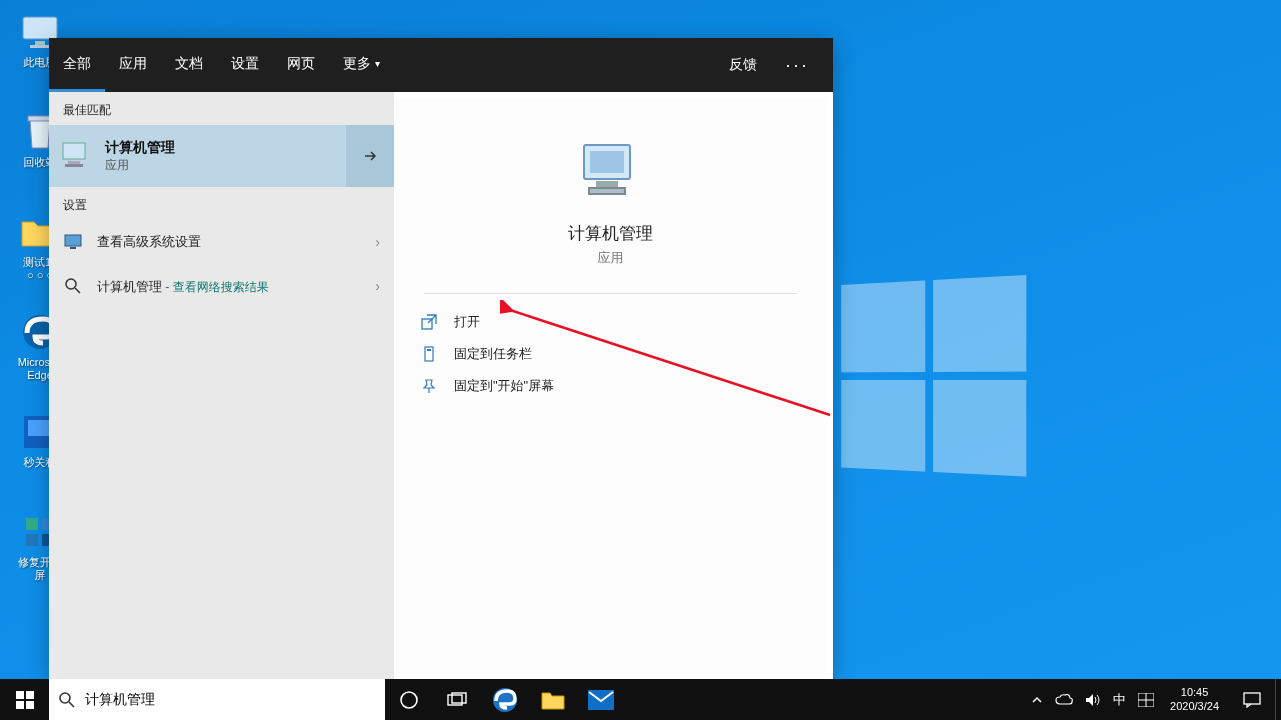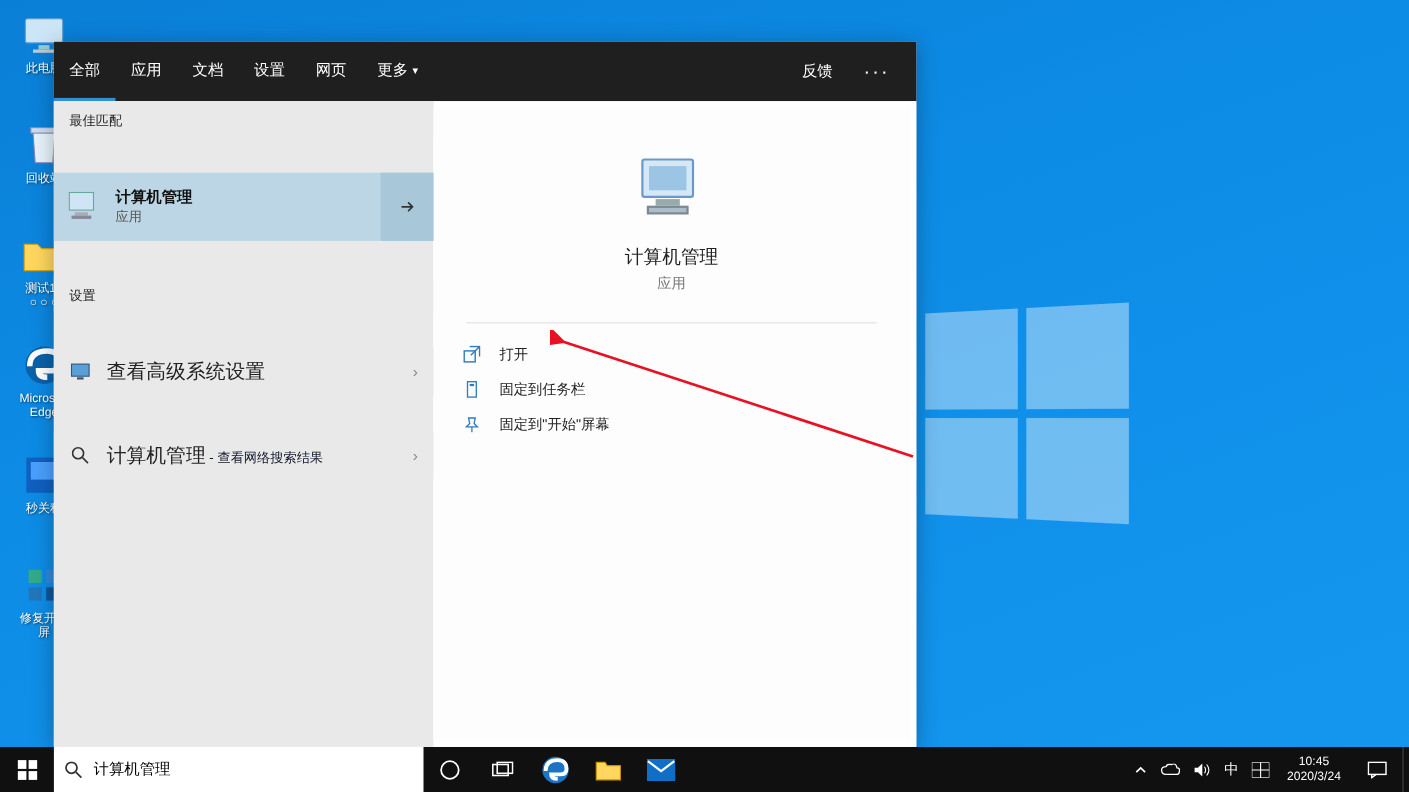--- a/index.html
+++ b/index.html
@@ -24,32 +24,32 @@
 .search-panel { position: absolute; left: 49px; top: 38px; width: 784px; height: 641px; background: #f5f5f5; display: flex; flex-direction: column; box-shadow: 0 4px 20px rgba(0,0,0,0.3); }
 .search-tabs { height: 54px; background: #1f1f1f; display: flex; align-items: stretch; padding: 0 10px 0 0; }
 .search-tabs .tab { color: #fff; font-size: 14px; padding: 0 14px; display: flex; align-items: center; cursor: pointer; border-bottom: 3px solid transparent; }
 .search-tabs .tab.active { border-bottom-color: #2f8fd7; }
 .search-tabs .spacer { flex: 1; }
 .search-tabs .tab .caret { margin-left: 4px; font-size: 10px; }
 .search-tabs .dots { color: #fff; padding: 0 14px; display: flex; align-items: center; font-size: 18px; cursor: pointer; letter-spacing: 2px; }
 .search-tabs .fb { color: #fff; padding: 0 14px; display: flex; align-items: center; font-size: 14px; cursor: pointer; }
 
 .search-body { flex: 1; display: flex; background: #fff; }
-.left-col { width: 345px; background: #e9e9e9; display: flex; flex-direction: column; gap: 32px; }
+.left-col { width: 345px; background: #e9e9e9; display: flex; flex-direction: column; }
 .left-col .sect-hdr { font-size: 12px; color: #222; padding: 10px 14px 6px; background: #e9e9e9; }
 .best-match { display: flex; align-items: center; background: #bcd6e5; height: 62px; padding: 0 12px; position: relative; cursor: pointer; }
 .best-match .bm-ico { width: 32px; height: 32px; margin-right: 12px; display:flex;align-items:center;justify-content:center;}
 .best-match .bm-txt .t1 { font-size: 14px; font-weight: 600; color: #111; }
 .best-match .bm-txt .t2 { font-size: 12px; color: #555; }
 .best-match .arrow-btn { position: absolute; right: 0; top: 0; width: 48px; height: 100%; background: #a8c8da; display: flex; align-items: center; justify-content: center; color: #333; cursor:pointer; }
 
 .list-item { display: flex; align-items: center; height: 44px; padding: 0 14px; background: #e9e9e9; position: relative; cursor: pointer; }
 .list-item .li-ico { width: 20px; height: 20px; margin-right: 14px; display:flex;align-items:center;justify-content:center; color:#333;}
-.list-item .li-txt { font-size: 18px; color: #222; }
-.list-item .li-sub { font-size: 12px; color: #0f172a; }
+.list-item .li-txt { font-size: 13px; color: #222; }
+.list-item .li-sub { font-size: 12px; color: #0f766e; }
 .list-item .chev { position: absolute; right: 14px; color: #888; font-size: 14px; }
 
 .right-col { flex: 1; background: #fdfdfd; padding: 20px 0; display: flex; flex-direction: column; align-items: center; margin: 6px 6px 6px 0;}
 .right-col .big-ico { width: 70px; height: 70px; margin: 20px 0 14px; display:flex;align-items:center;justify-content:center; }
 .right-col .title { font-size: 17px; color: #222; }
 .right-col .subtitle { font-size: 13px; color: #777; margin-top: 4px; }
 .right-hr { width: 86%; height: 1px; background: #e0e0e0; margin: 26px 0 12px; }
 .action-list { width: 100%; padding: 0 18px; }
 .action { display: flex; align-items: center; height: 32px; padding: 0 8px; cursor: pointer; border-radius: 2px; }
 .action .a-ico { width: 18px; height: 18px; margin-right: 16px; color: #2f7bbf; display:flex;align-items:center;justify-content:center;}

